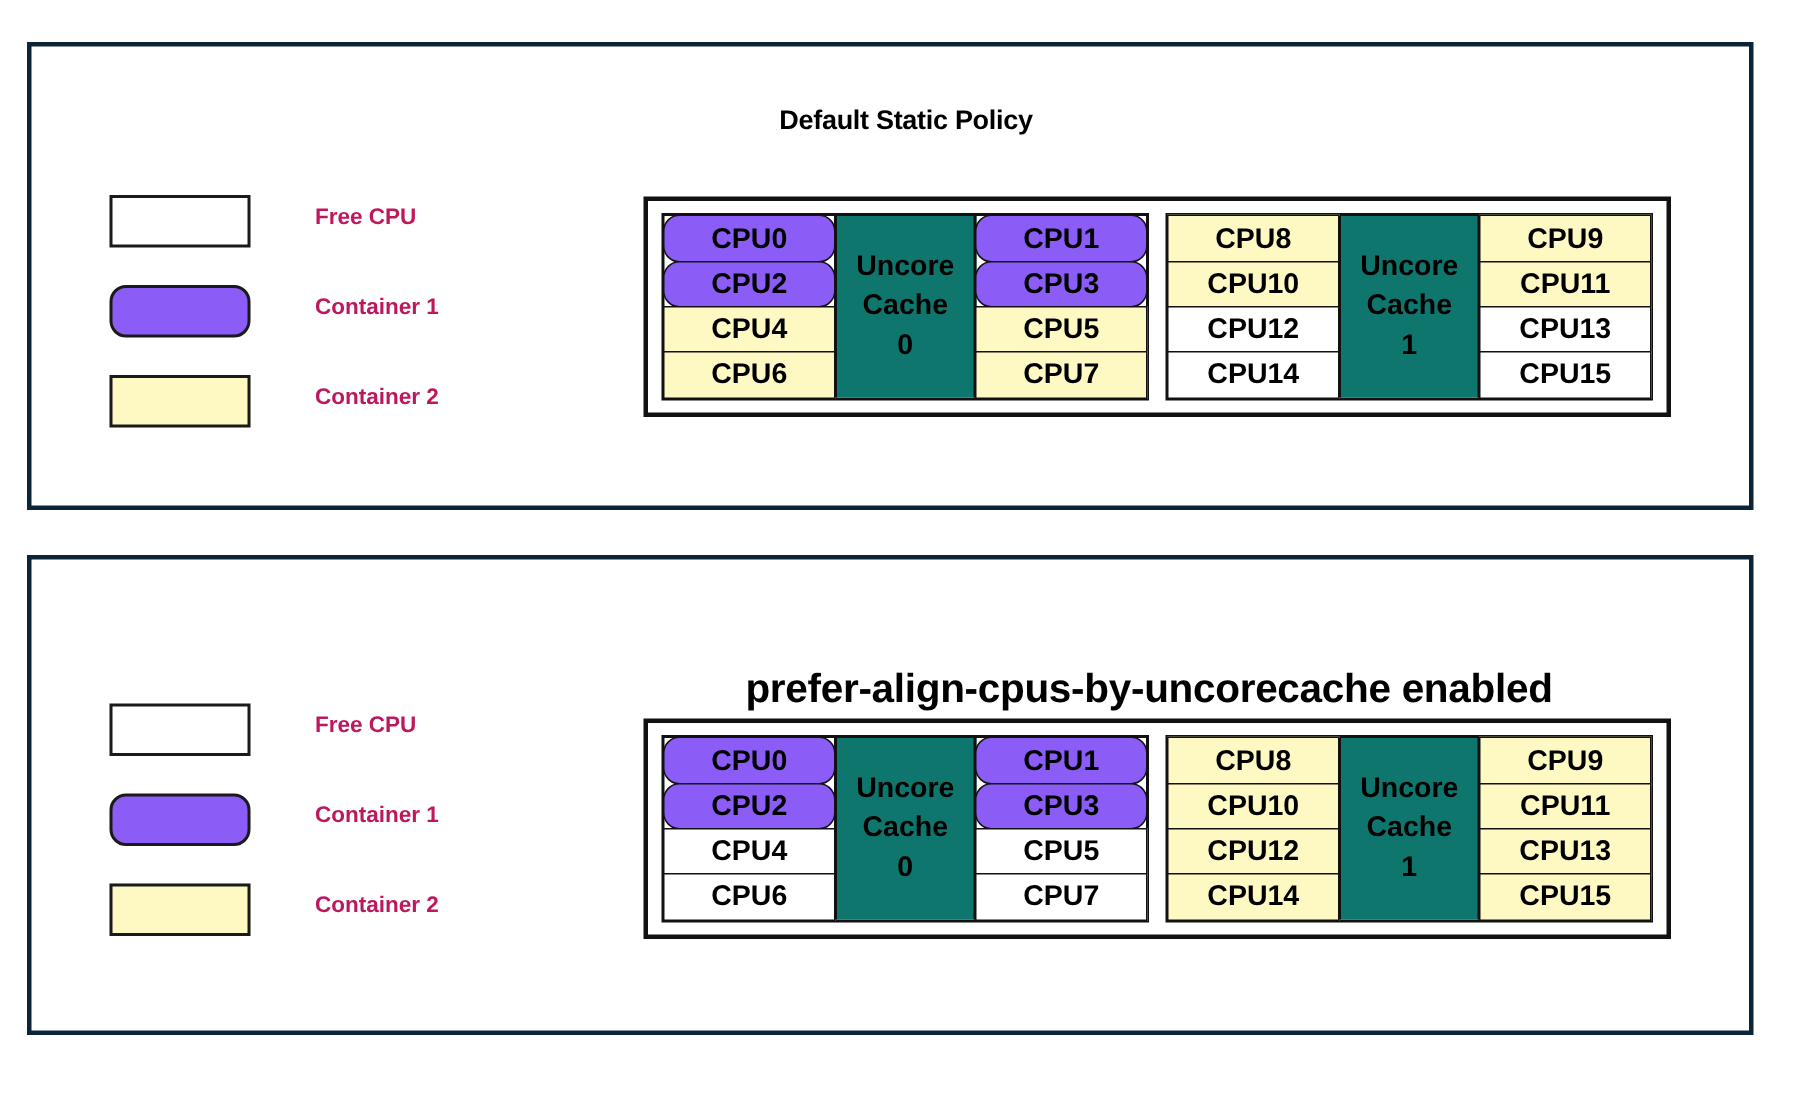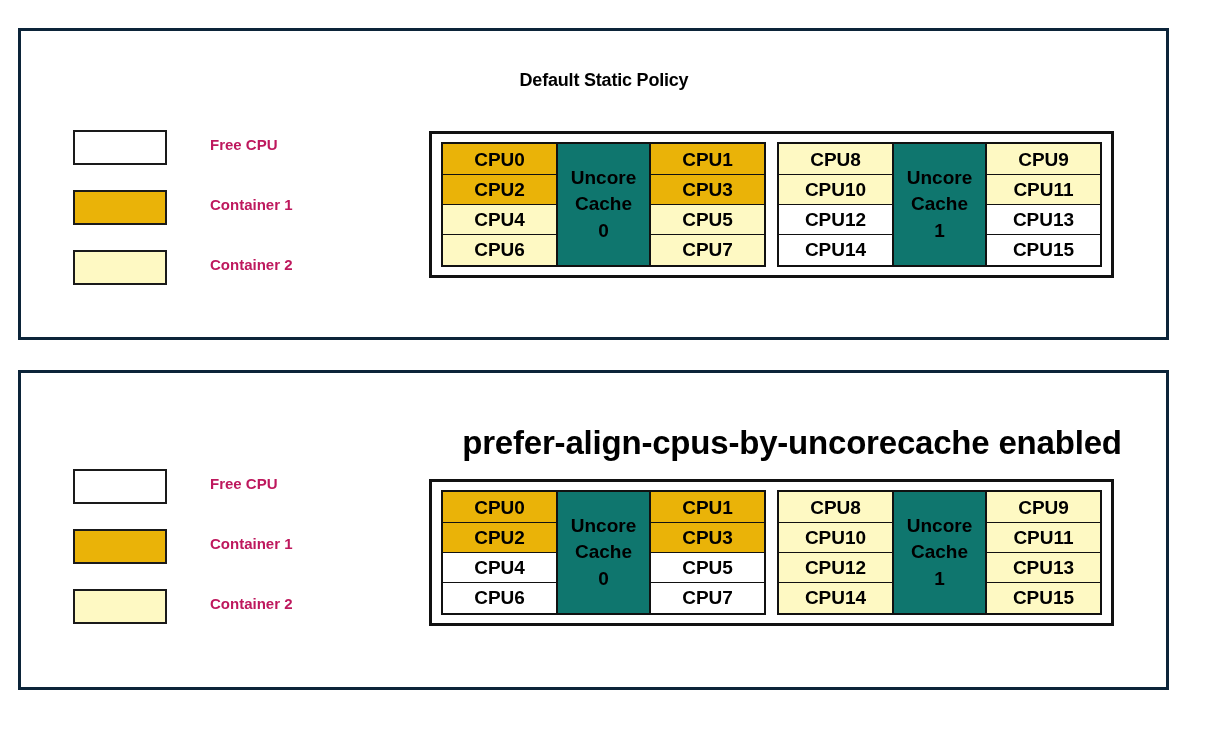--- a/index.html
+++ b/index.html
@@ -29,21 +29,21 @@
 
   
   .panel-title {
     position: absolute;
     font-weight: bold;
     color: #000000;
     white-space: nowrap;
     letter-spacing: -0.2px;
   }
   #title-top    { left: 604px; top: 70px;  font-size: 18px; transform: translateX(-50%); }
-  #title-bottom { left: 766px; top: 424px; font-size: 33px; transform: translateX(-50%); margin-left: 26px; }
+  #title-bottom { left: 766px; top: 444px; font-size: 27px; transform: translateX(-50%); }
 
   
   .legend { position: absolute; }
   #legend-top    { left: 73px; top: 130px; }
   #legend-bottom { left: 73px; top: 469px; }
 
   .legend-row {
     position: relative;
     height: 60px;
   }
@@ -121,21 +121,21 @@
     align-items: center;
     justify-content: center;
     font-size: 19px;
     font-weight: bold;
     color: #000000;
     line-height: 1.38;
     text-align: center;
   }
 
   .fill-free { background: #ffffff; }
-  .fill-c1   { background: #eab308; }
+  .fill-c1   { background: #8b5cf6; border-radius: 11px; }
   .fill-c2   { background: #fef9c3; }
 </style>
 </head>
 <body>
 
 <div class="panel" id="panel-top"></div>
 
 <div class="panel-title" id="title-top">Default Static Policy</div>
 
 <div class="legend" id="legend-top">

